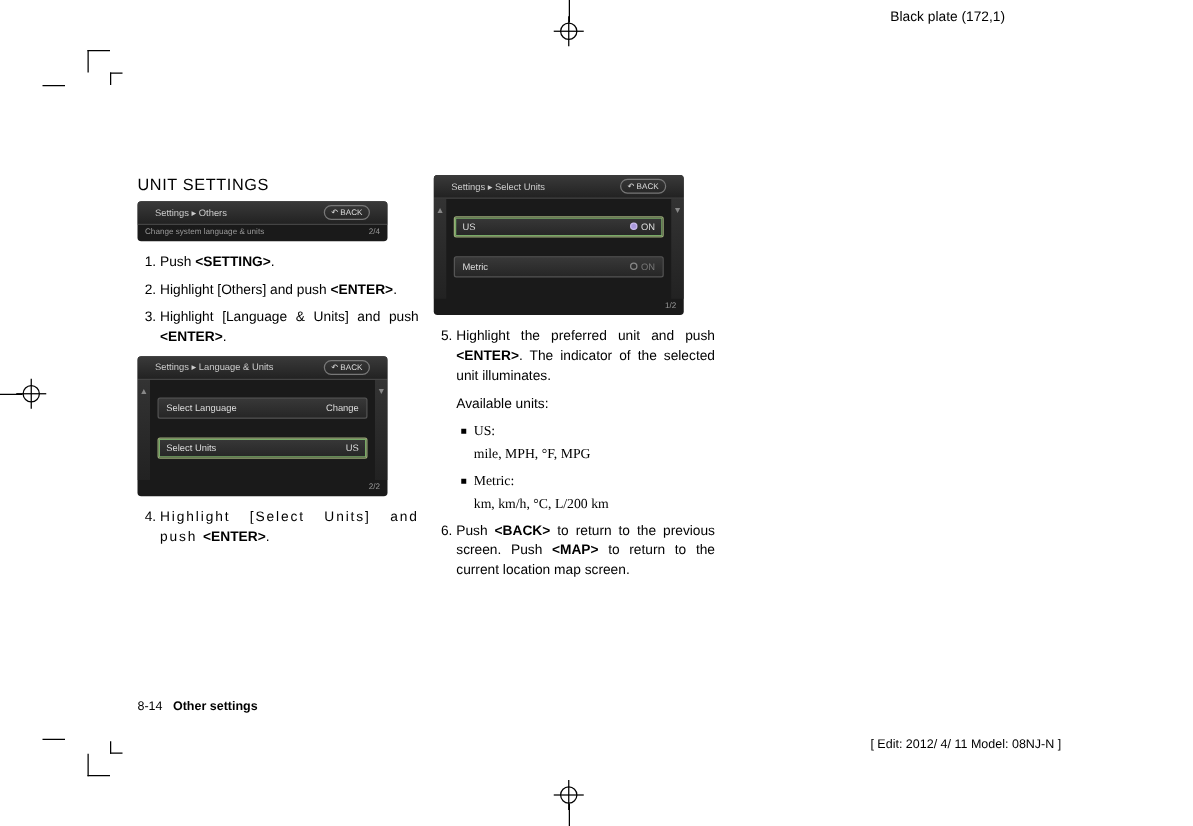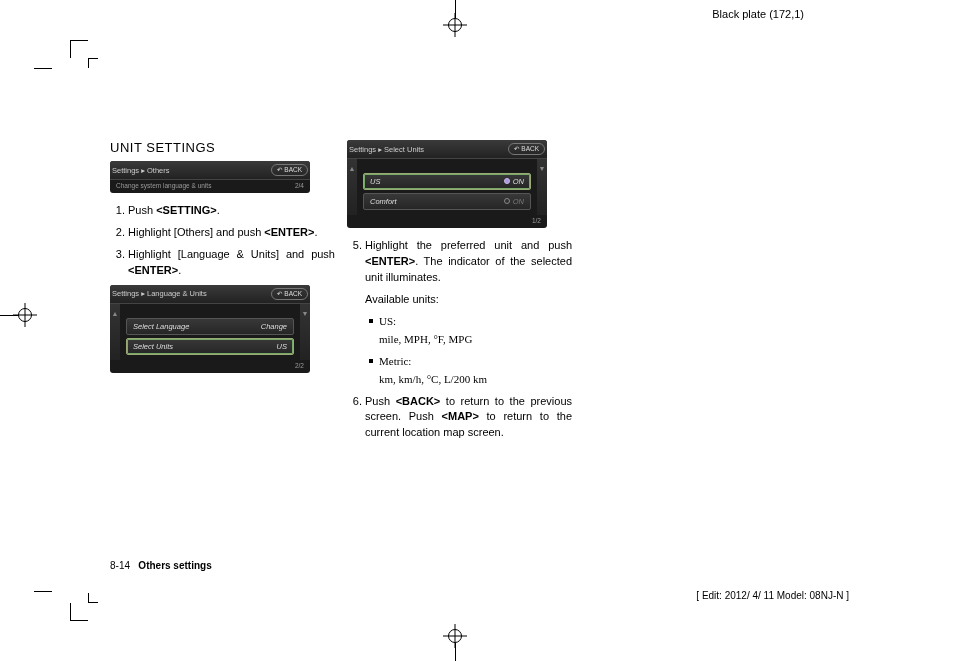--- a/index.html
+++ b/index.html
@@ -64,38 +64,37 @@
       width: 200px;
       background: #1a1a1a;
       border-radius: 3px;
       margin-bottom: 10px;
       overflow: hidden;
       color: #ccc;
       font-size: 7.5px;
     }
     .ss-header {
       display: flex; justify-content: space-between; align-items: center;
-      padding: 3px 2px;
+      padding: 3px 14px;
       background: linear-gradient(#3a3a3a,#222);
       border-bottom: 1px solid #444;
     }
     .ss-back {
       border: 1px solid #777; border-radius: 8px; padding: 1px 5px;
       font-size: 6.5px; color: #ddd;
     }
     .ss-body { padding: 4px 6px 2px 6px; }
     .ss-row {
       background: linear-gradient(#383838,#262626);
       border: 1px solid #555;
       border-radius: 2px;
       padding: 3px 6px;
-      margin-bottom: 3px;
+      margin-bottom: 15px;
       display: flex; justify-content: space-between; align-items: center;
       color: #ddd;
-      font-style: italic;
     }
     .ss-row.sel { border-color: #9a7; box-shadow: 0 0 0 1px #7a6 inset; }
     .ss-row.dim { color: #777; }
     .ss-footer {
       padding: 2px 6px 4px 6px;
       color: #999; font-size: 6.5px;
       display: flex; justify-content: space-between;
     }
     .ss-side { display: flex; }
     .ss-arrow-col {
@@ -194,38 +193,41 @@
           </div>
         </div>
         <div class="ss-arrow-col">▼</div>
       </div>
       <div class="ss-footer">
           <span></span>
           <span>2/2</span>
         </div>
     </div>
 
+    <ol class="steps" start="4">
+      <li><span style="letter-spacing:1.5px;">Highlight [Select Units] and push </span><b>&lt;ENTER&gt;</b><span>.</span></li>
+    </ol>
   </div>
 
   <div class="col">
     <div class="screenshot">
       <div class="ss-header">
         <span>Settings ▸ Select Units</span>
         <span class="ss-back">↶ BACK</span>
       </div>
       <div class="ss-side">
         <div class="ss-arrow-col">▲</div>
         <div class="ss-main">
           <div class="ss-body" style="padding-top:14px;">
             <div class="ss-row sel">
               <span>US</span>
               <span><span class="radio on"></span><span>ON</span></span>
             </div>
             <div class="ss-row">
-              <span>Comfort</span>
+              <span>Metric</span>
               <span style="color:#777;"><span class="radio"></span><span>ON</span></span>
             </div>
           </div>
         </div>
         <div class="ss-arrow-col">▼</div>
       </div>
       <div class="ss-footer">
           <span></span>
           <span>1/2</span>
         </div>
@@ -239,15 +241,15 @@
           <li><span>US:</span><span class="sub-detail">mile, MPH, °F, MPG</span></li>
           <li><span>Metric:</span><span class="sub-detail">km, km/h, °C, L/200 km</span></li>
         </ul>
       </li>
       <li><span>Push </span><b>&lt;BACK&gt;</b><span> to return to the previous screen. Push </span><b>&lt;MAP&gt;</b><span> to return to the current location map screen.</span></li>
     </ol>
   </div>
 </div>
 
 <div class="footer-left">
-  <span>8-14</span>&nbsp;&nbsp;&nbsp;<b>Others settings</b>
+  <span>8-14</span>&nbsp;&nbsp;&nbsp;<b>Other settings</b>
 </div>
 <div class="footer-right">[ Edit: 2012/ 4/ 11   Model: 08NJ-N ]</div>
 
 </body></html>

